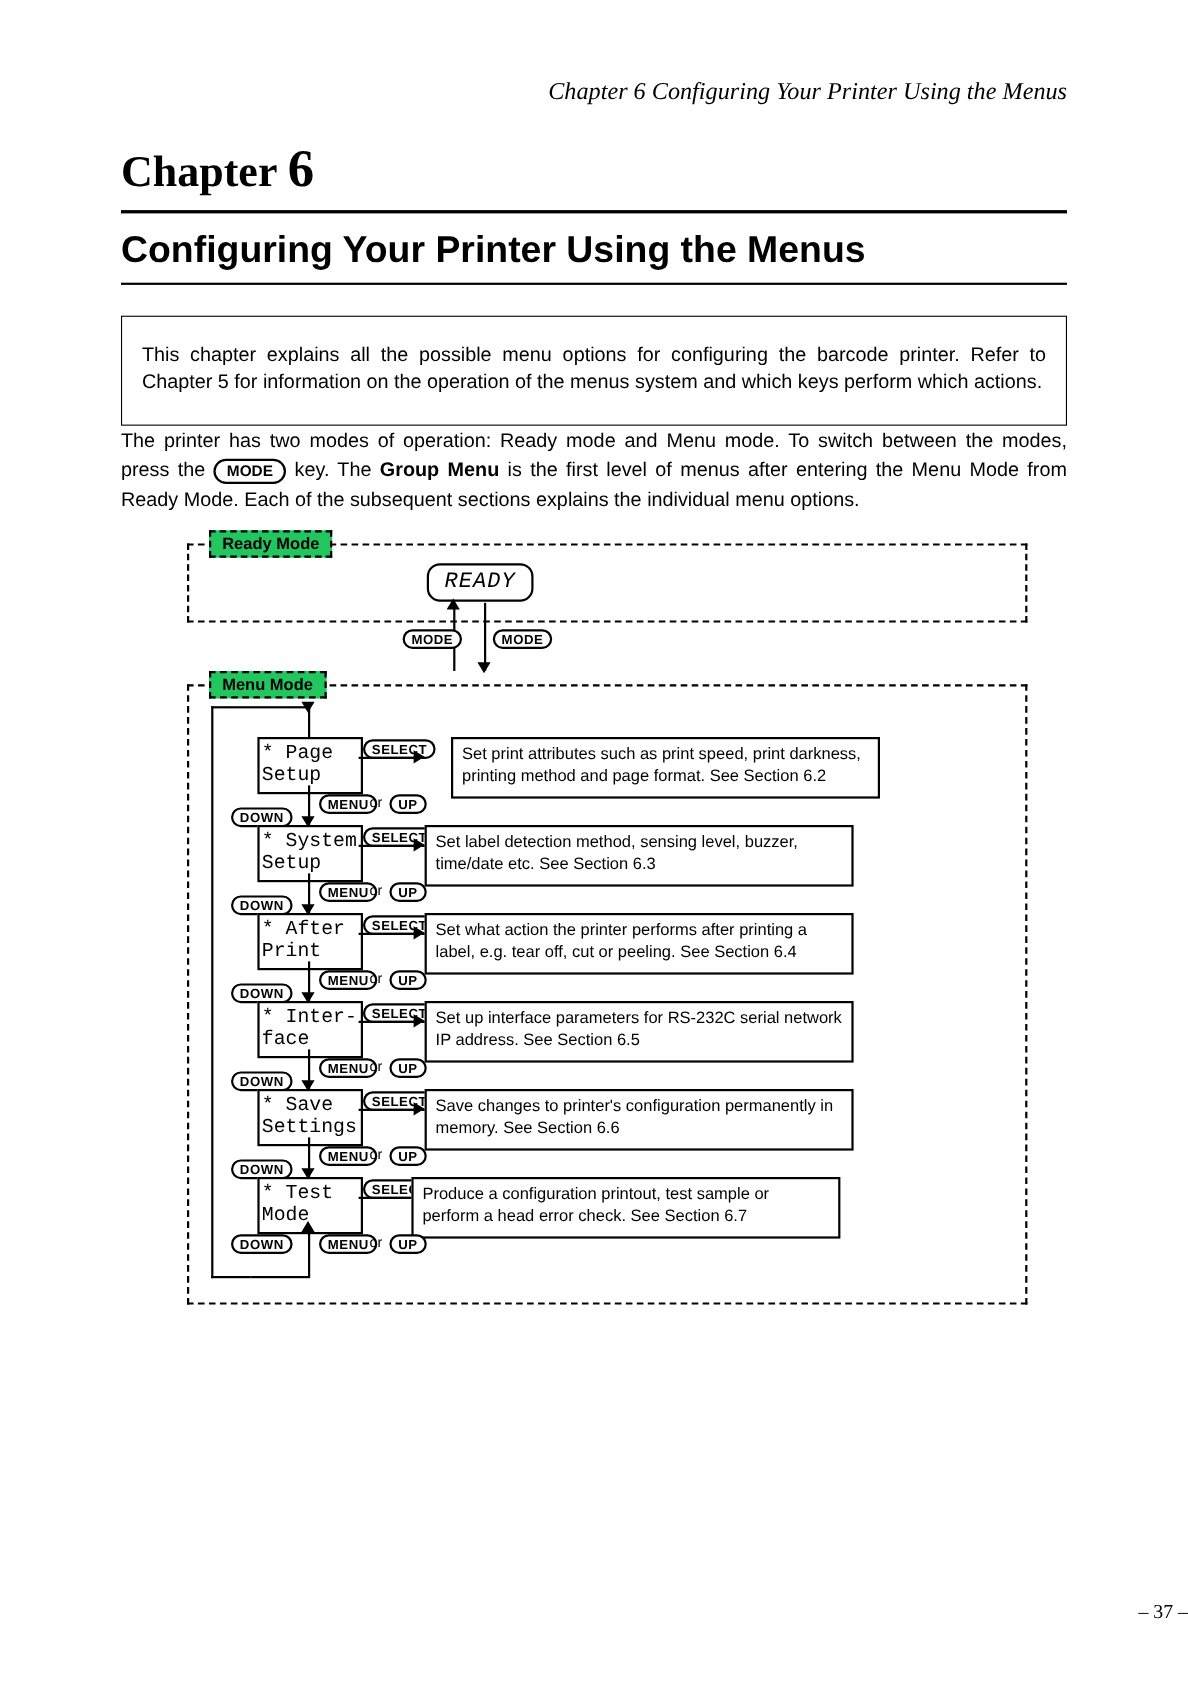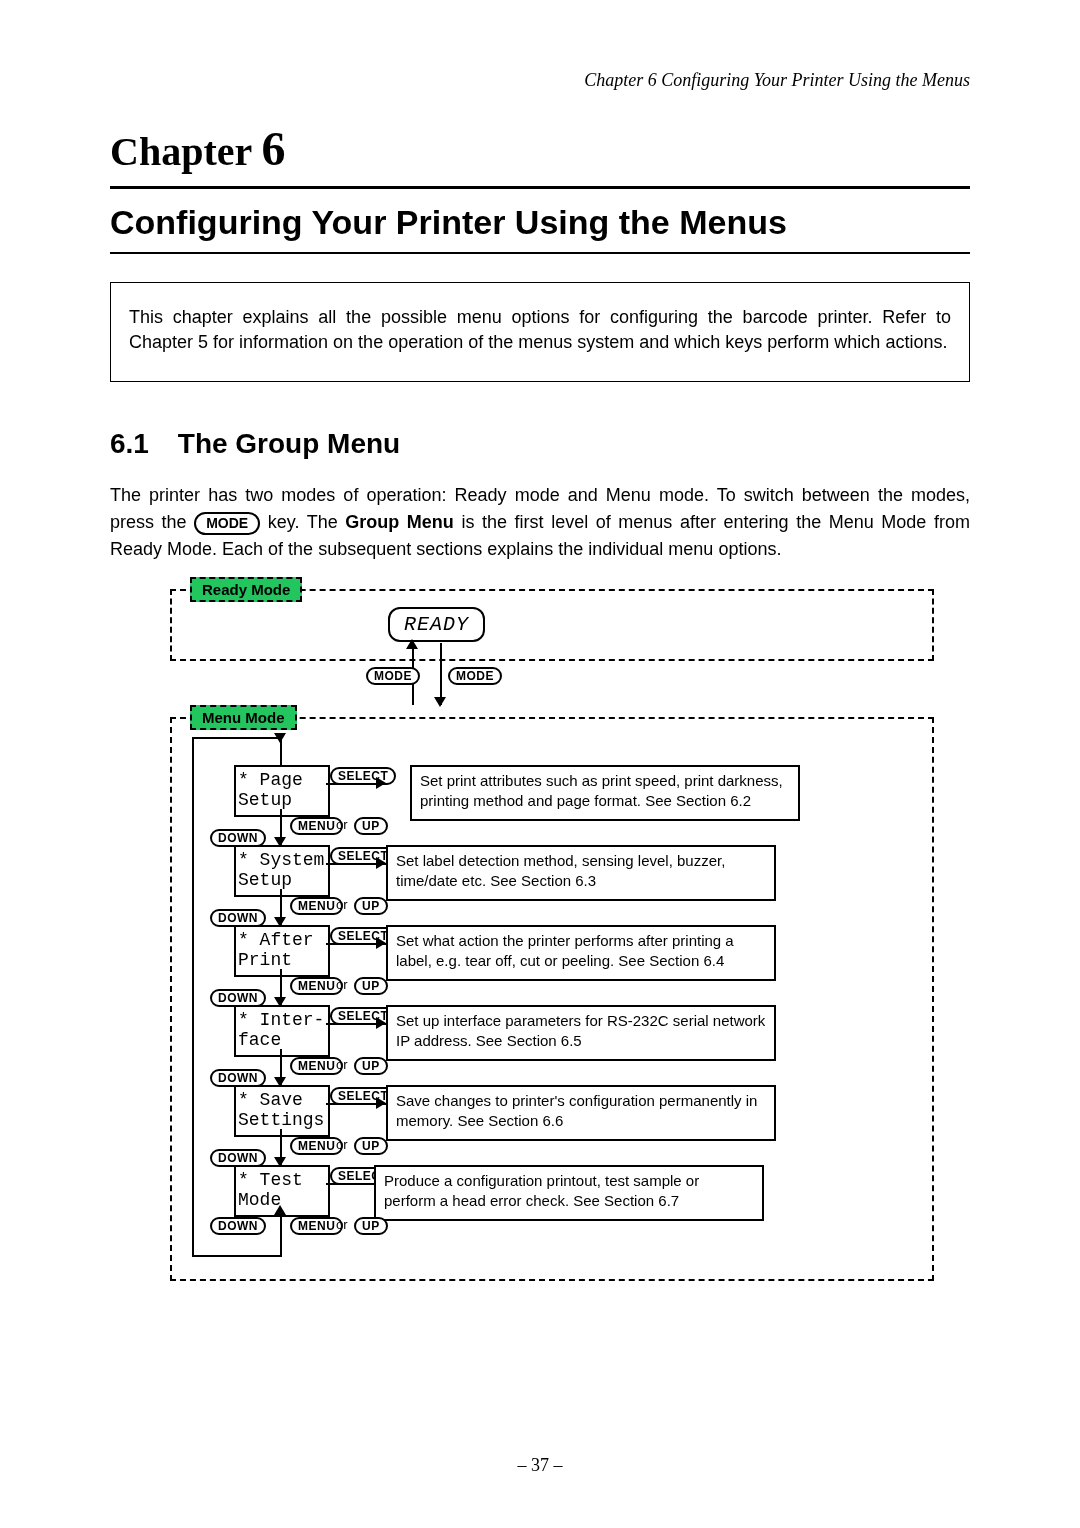--- a/index.html
+++ b/index.html
@@ -1,17 +1,17 @@
 <!DOCTYPE html>
 <html><head>
 <meta charset="utf-8">
 <style>
   html,body{margin:0;padding:0;background:#fff;color:#000;font-family:"Times New Roman",Times,serif;}
   .page{width:1080px;height:1528px;box-sizing:border-box;padding:70px 110px 40px 110px;position:relative;}
-  .hdr-line{font-style:italic;font-size:18px;text-align:right;margin-bottom:30px;}
+  .hdr-line{font-style:italic;font-size:22px;text-align:right;margin-bottom:30px;}
   .chapter-line{font-size:40px;font-weight:bold;margin:20px 0 10px 0;}
   .chapter-num{font-size:48px;}
   .thick-rule{border:0;border-top:3px solid #000;margin:6px 0 14px 0;}
   .thin-rule{border:0;border-top:2px solid #000;margin:0 0 22px 0;}
   .chapter-title{font-family:Arial,Helvetica,sans-serif;font-size:34px;font-weight:bold;margin:10px 0 10px 0;}
   .intro-box{border:1px solid #000;margin-top:28px;padding:22px 18px 26px 18px;font-family:Arial,Helvetica,sans-serif;font-size:18px;line-height:1.4;text-align:justify;}
   .section-heading{font-family:Arial,Helvetica,sans-serif;font-size:28px;font-weight:bold;margin:46px 0 22px 0;}
   .sec-num{display:inline-block;width:60px;}
   .body-p{font-family:Arial,Helvetica,sans-serif;font-size:18px;line-height:1.5;text-align:justify;margin:0 0 14px 0;}
   .btn-pill{display:inline-block;border:2px solid #000;border-radius:12px;padding:0 10px;font-family:Arial,Helvetica,sans-serif;font-weight:bold;font-size:14px;vertical-align:middle;line-height:1.4;}
@@ -27,45 +27,41 @@
   .key-pill{position:absolute;border:2px solid #000;border-radius:10px;padding:0 6px;font-family:Arial,Helvetica,sans-serif;font-weight:bold;font-size:12px;background:#fff;letter-spacing:0.5px;}
   .tiny-or{position:absolute;font-size:13px;}
 
   
   .vline{position:absolute;width:2px;background:#000;}
   .hline{position:absolute;height:2px;background:#000;}
   .tri-up{position:absolute;width:0;height:0;border-left:6px solid transparent;border-right:6px solid transparent;border-bottom:10px solid #000;}
   .tri-down{position:absolute;width:0;height:0;border-left:6px solid transparent;border-right:6px solid transparent;border-top:10px solid #000;}
   .tri-right{position:absolute;width:0;height:0;border-top:6px solid transparent;border-bottom:6px solid transparent;border-left:10px solid #000;}
 
-  .footer{position:absolute;bottom:52px;left:0;right:0;text-align:center;font-size:18px;}
+  .footer{position:absolute;bottom:52px;left:0;right:0;text-align:right;font-size:18px;}
 </style>
 </head>
 <body>
 
 <div class="page">
 
   <div class="hdr-line">Chapter 6   Configuring Your Printer Using the Menus</div>
 
   <div class="chapter-line">
     <span>Chapter</span>
     <span class="chapter-num">6</span>
   </div>
   <hr class="thick-rule">
   <div class="chapter-title">Configuring Your Printer Using the Menus</div>
   <hr class="thin-rule">
 
   <div class="intro-box">
     <span>This chapter explains all the possible menu options for configuring the barcode printer. Refer to Chapter 5 for information on the operation of the menus system and which keys perform which actions.</span>
   </div>
 
-  <div class="section-heading">
-    <span class="sec-num">6.1</span>
-    <span>The Group Menu</span>
-  </div>
 
   <p class="body-p">
     <span>The printer has two modes of operation: Ready mode and Menu mode. To switch between the modes, press the </span>
     <span class="btn-pill">MODE</span>
     <span> key. The </span>
     <span class="bold">Group Menu</span>
     <span> is the first level of menus after entering the Menu Mode from Ready Mode. Each of the subsequent sections explains the individual menu options.</span>
   </p>
 
   <div class="diagram">

